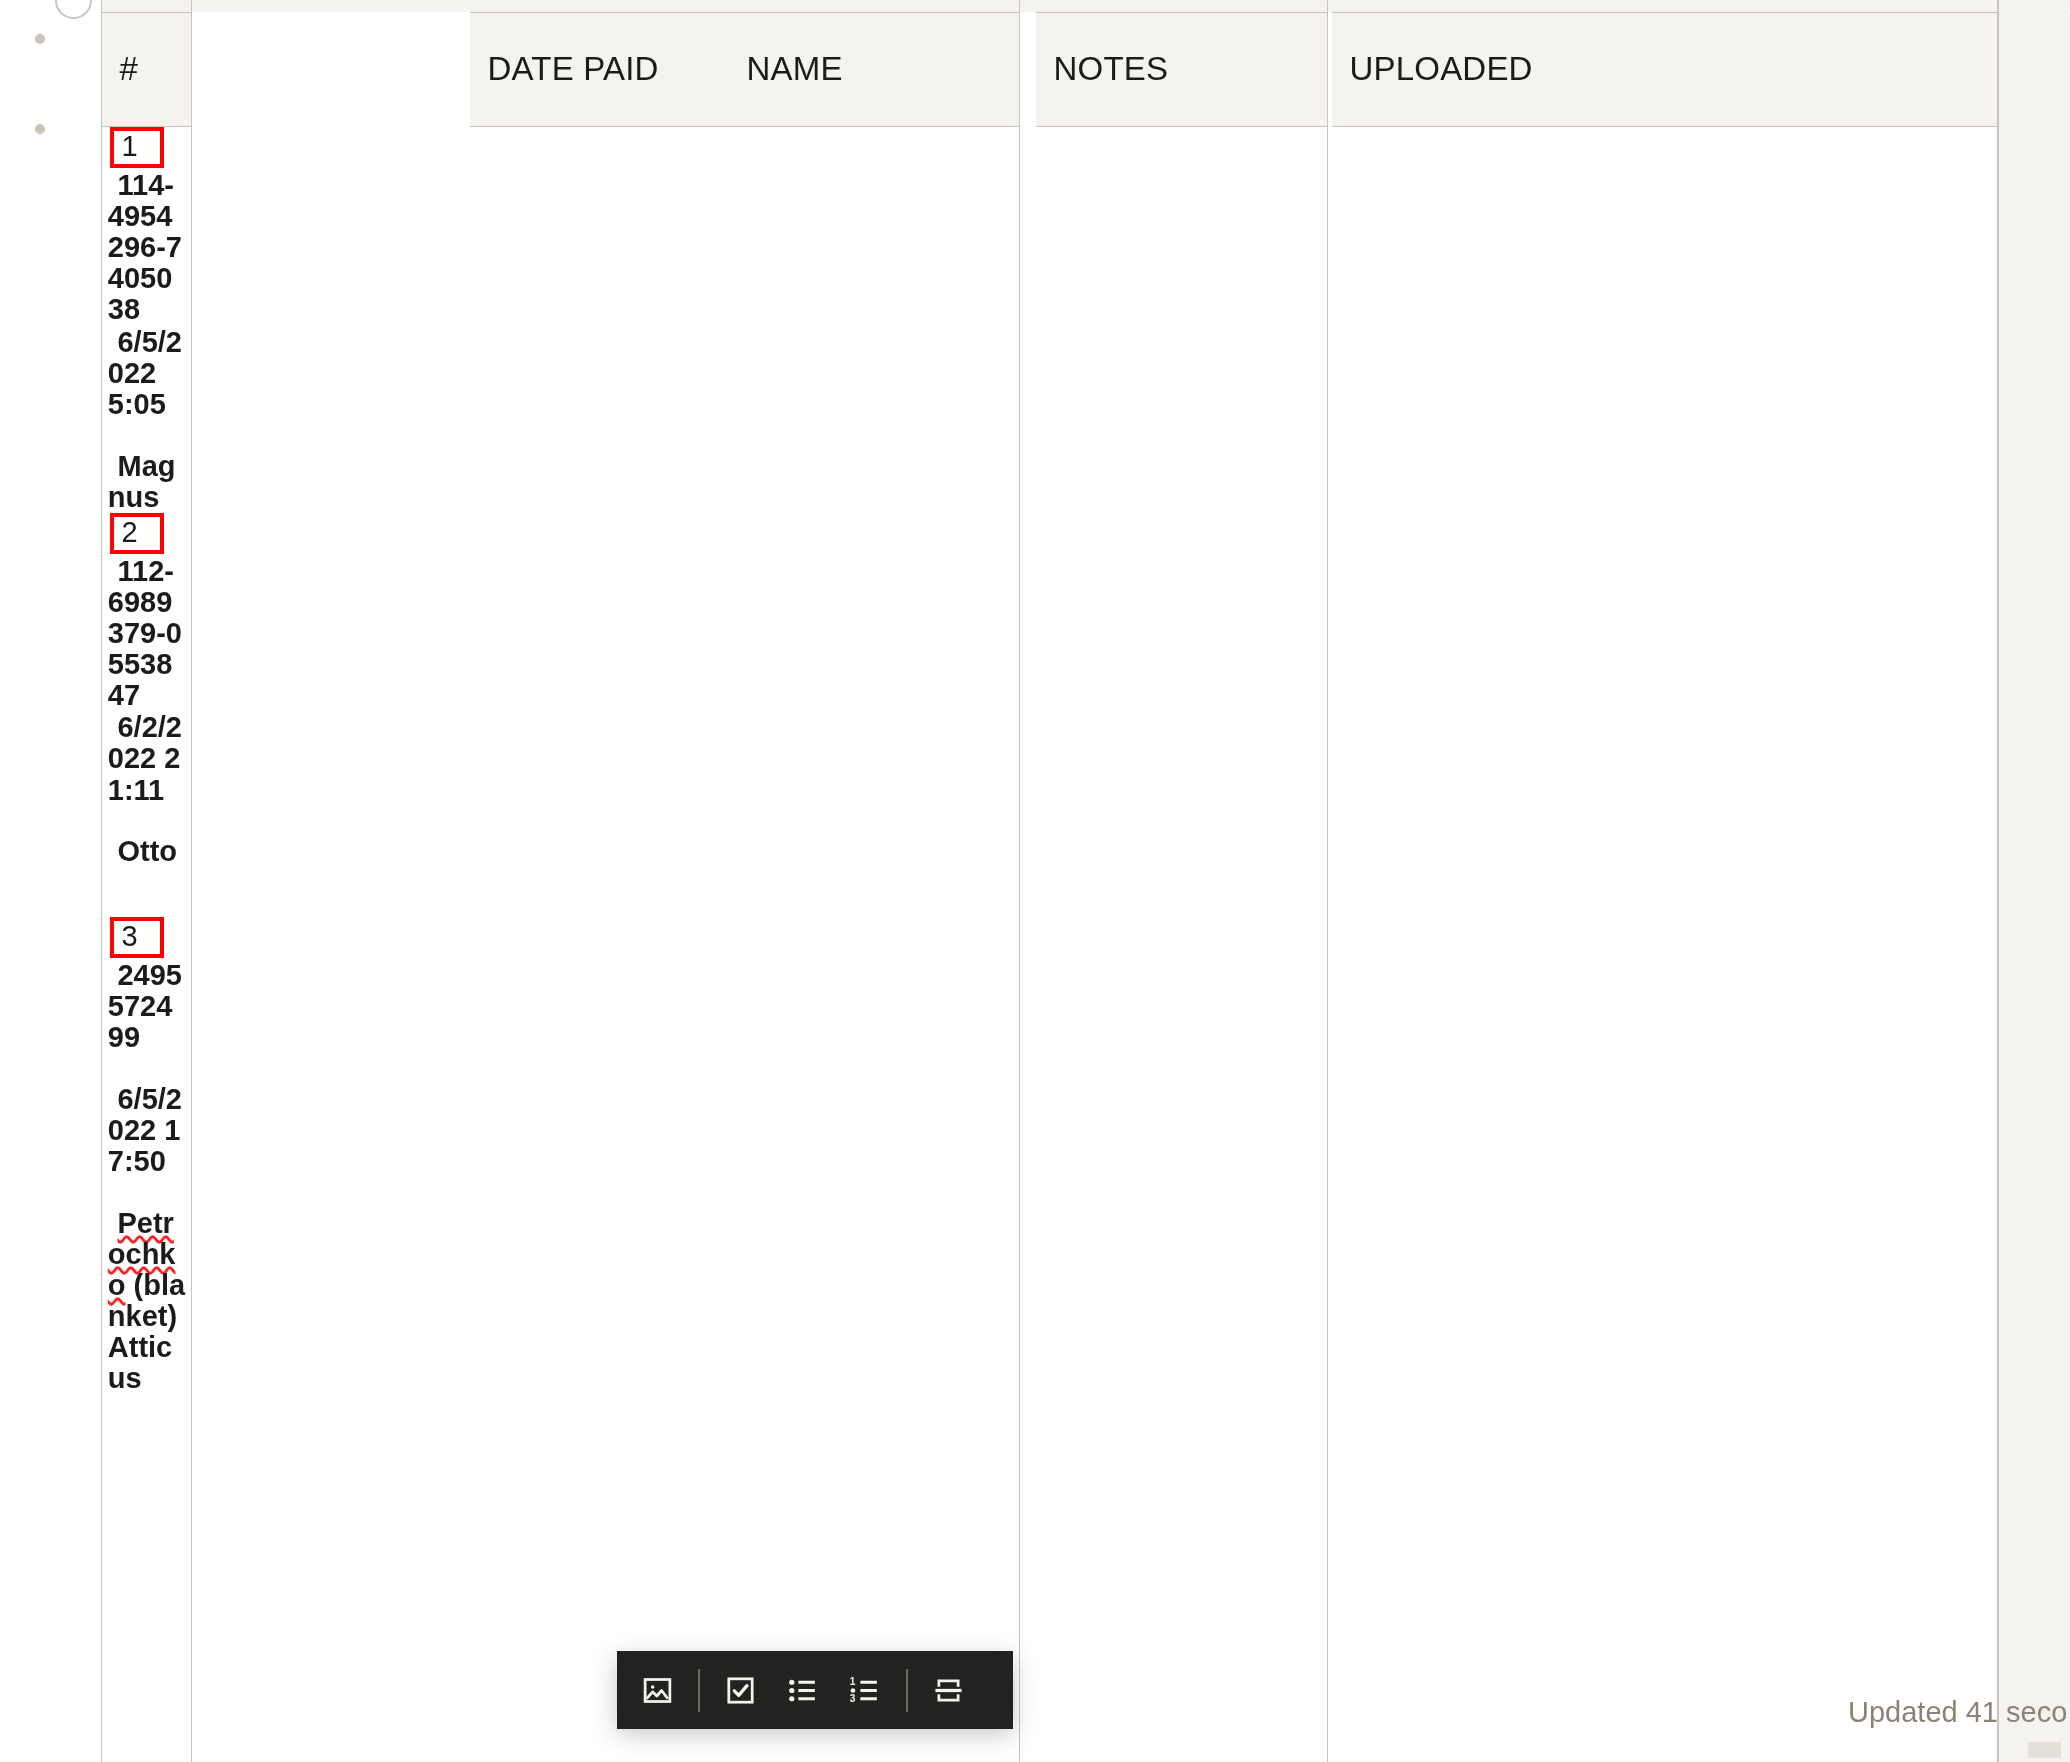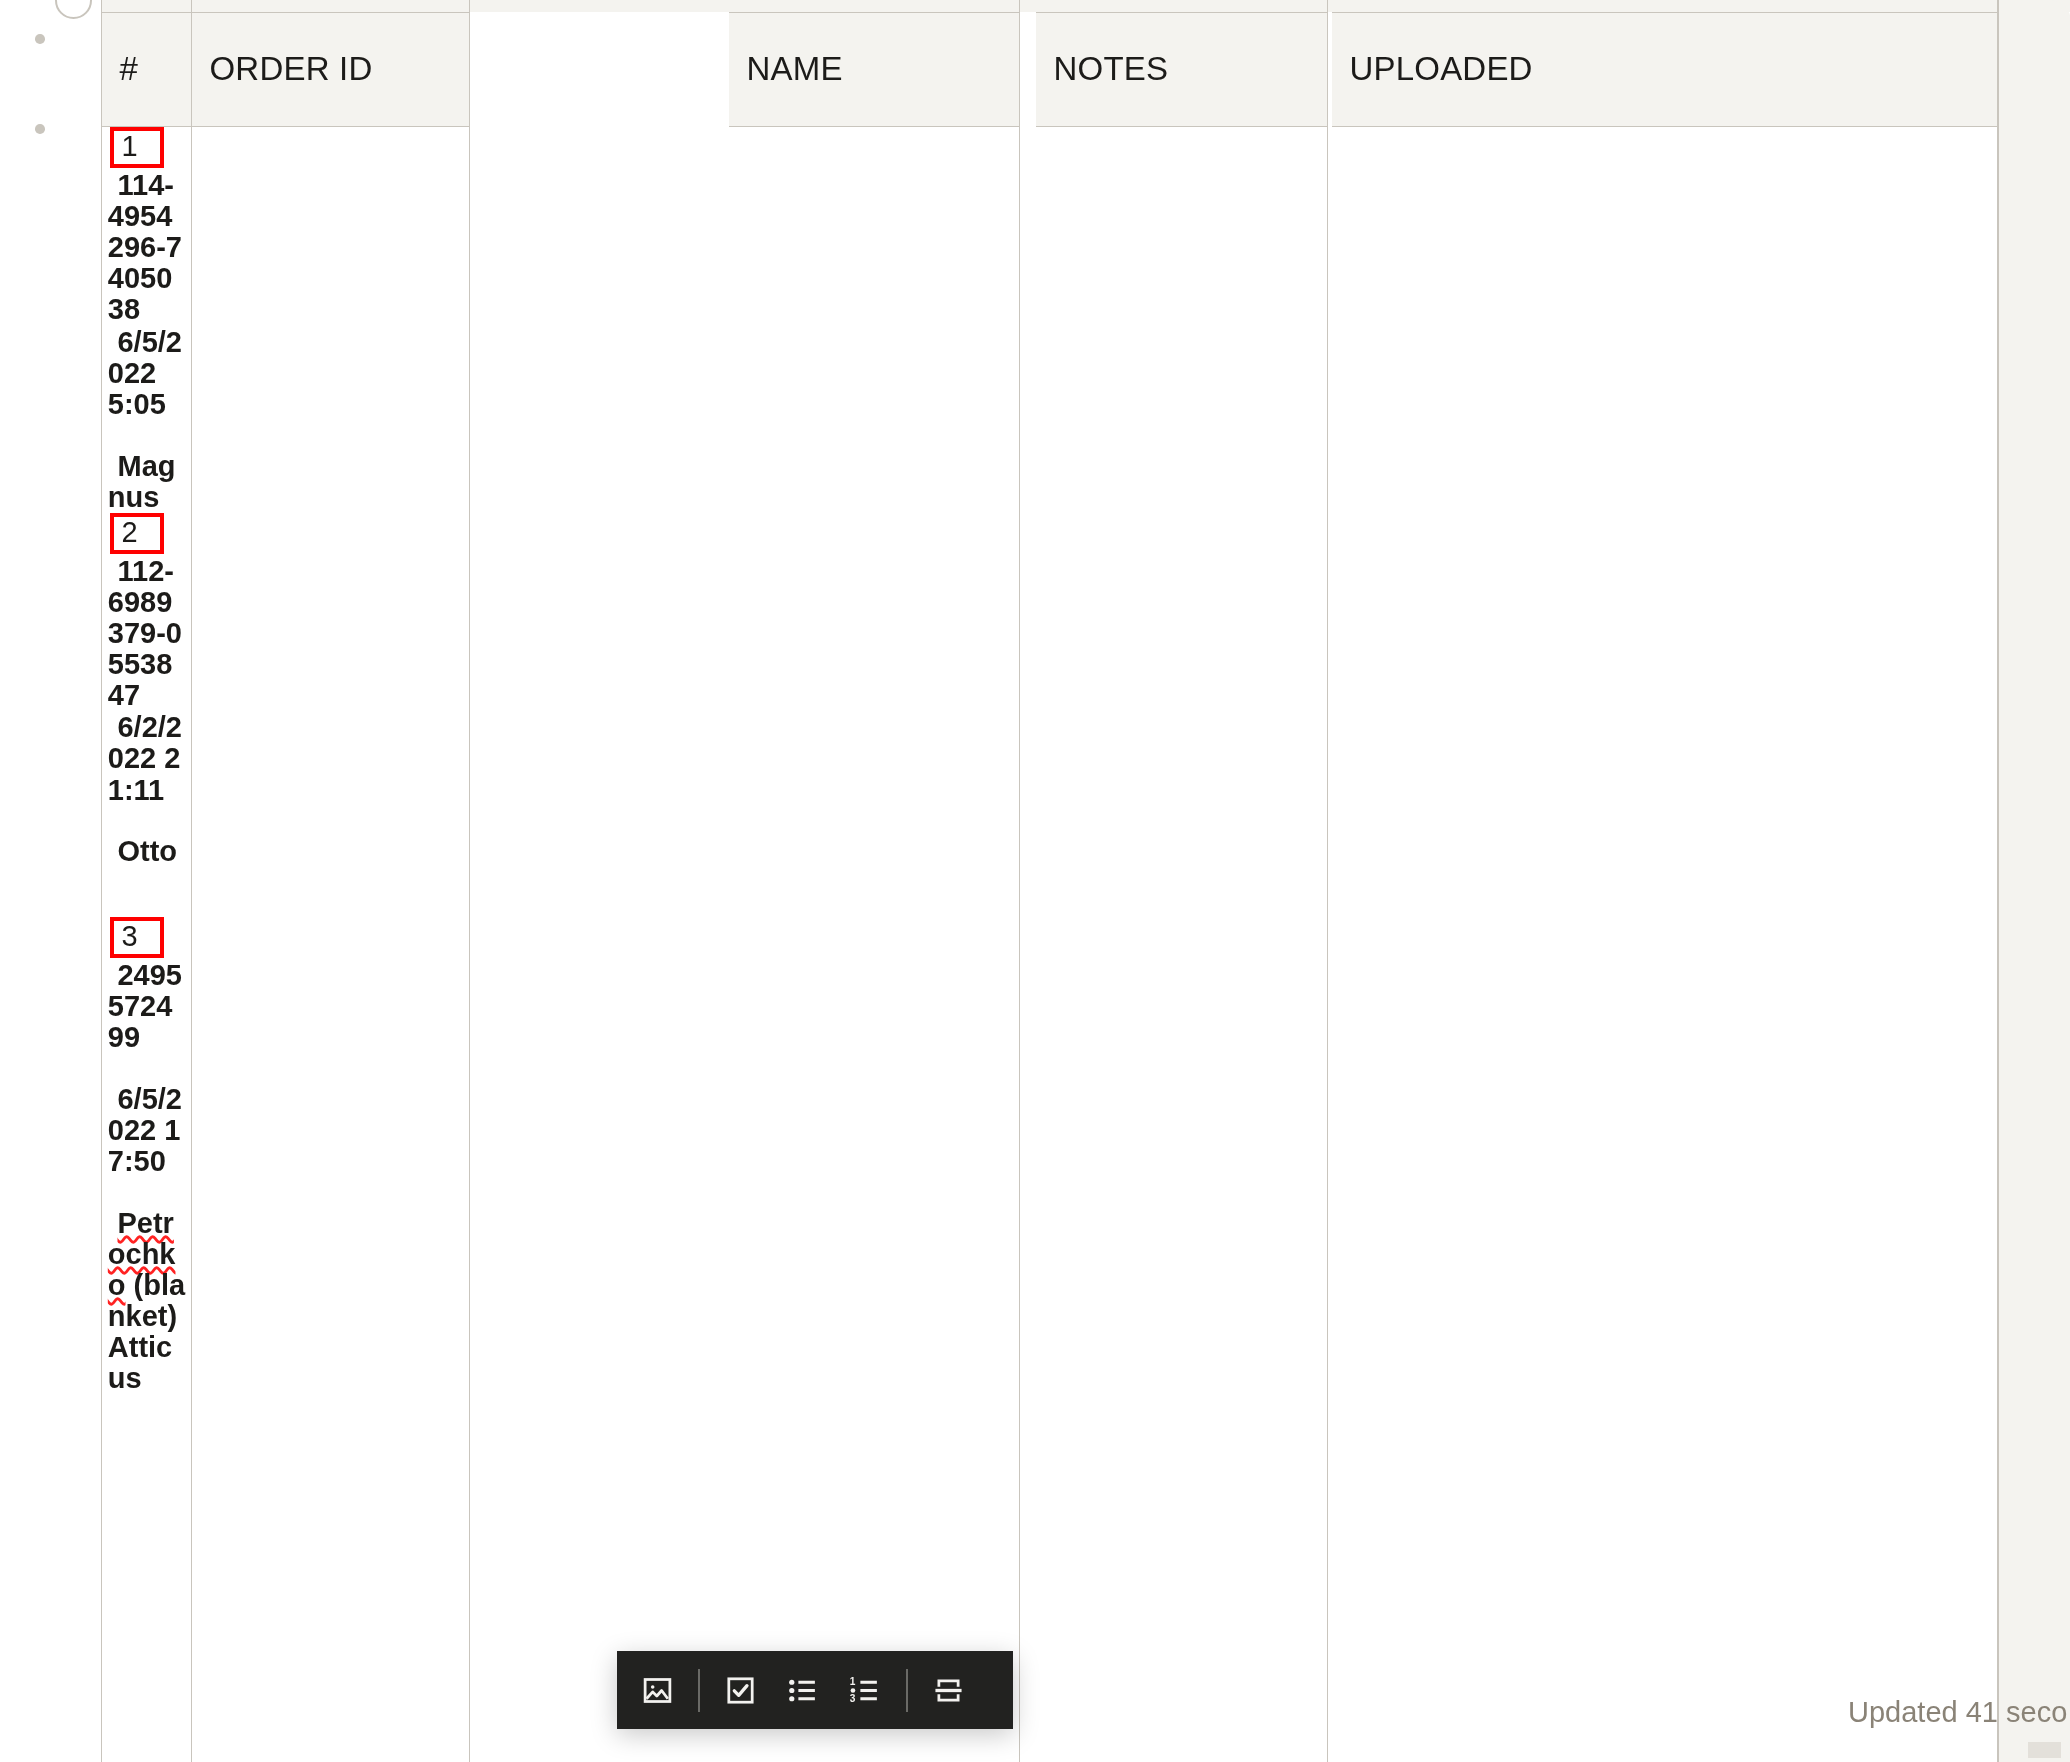--- a/index.html
+++ b/index.html
@@ -271,28 +271,24 @@
               <div class="spacer-sm"></div>
               <div class="wrapline">6/5/2022 17:50</div>
               <div class="spacer-sm"></div>
               <div class="wrapline nameline"><span class="misspelled">Petrochko</span><span> (blanket) Atticus</span></div>
             </div>
 
           </div>
         </div>
       </div>
 
-      <div class="col" id="col-order">
-        <div class="col-rail"></div>
-        <div class="col-head">ORDER ID</div>
-        <div class="col-body"></div>
-      </div>
 
       <div class="col" id="col-date">
         <div class="col-rail"></div>
+        <div class="col-head">DATE PAID</div>
         <div class="col-body"></div>
       </div>
 
       <div class="col" id="col-name">
         <div class="col-rail"></div>
         <div class="col-head">NAME</div>
         <div class="col-body"></div>
       </div>
 
       <div class="col" id="col-notes">

